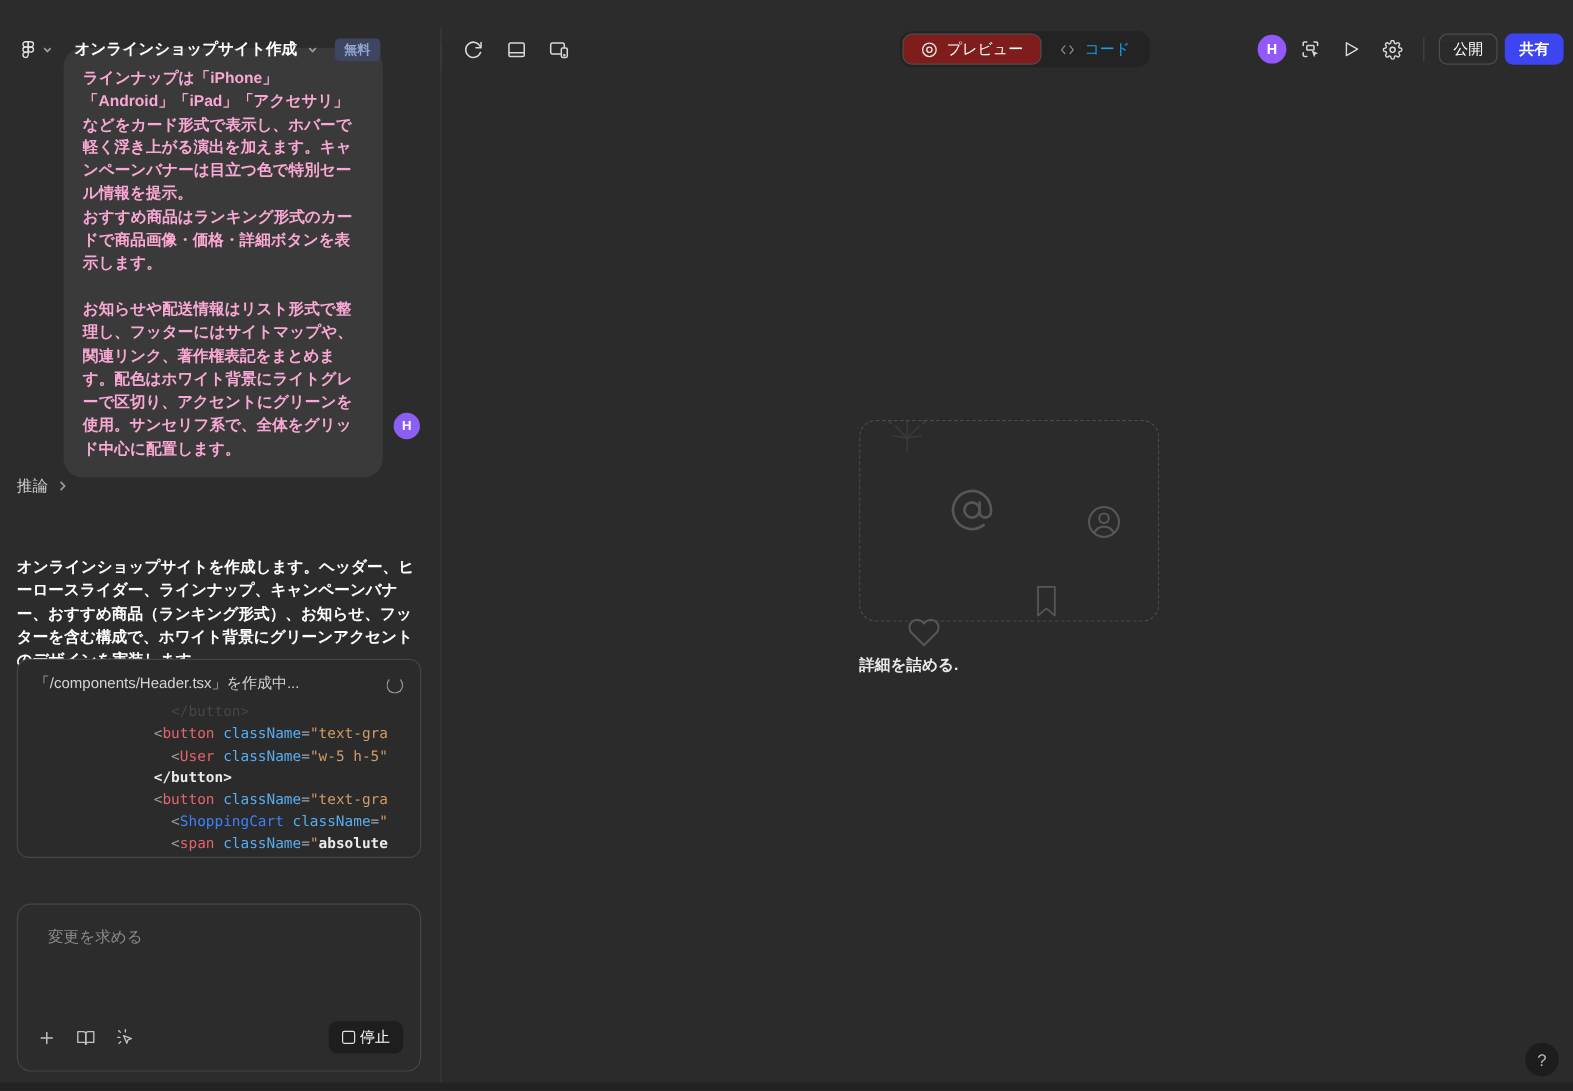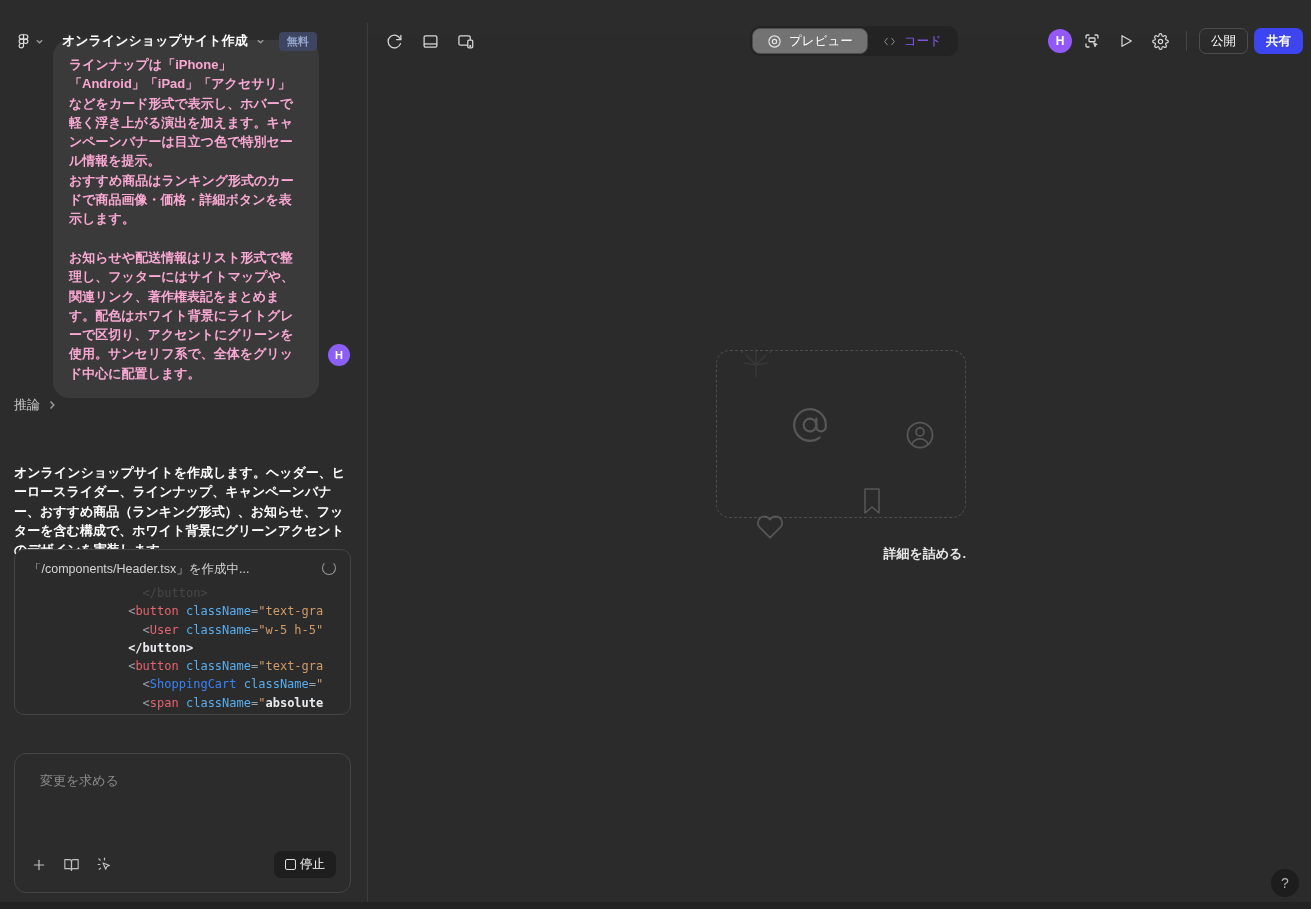--- a/index.html
+++ b/index.html
@@ -16,61 +16,61 @@
   .logo-wrap { display:flex; align-items:center; gap:4px; padding:2px 4px; border-radius:5px; }
   .proj-title { font-size:13px; font-weight:700; color:#ffffff; margin-left:6px; white-space:nowrap; }
   .chev { color:#9a9a9a; }
   .badge-free { margin-left:6px; font-size:11px; padding:2px 8px; border-radius:4px; background:#3d4560; color:#93a5cc; font-weight:600; }
   .topbar-main { flex:1; height:36px; display:flex; align-items:center; position:relative; }
   .tb-icon { width:28px; height:28px; display:flex; align-items:center; justify-content:center; border-radius:6px; color:#d8d8d8; cursor:pointer; }
   .tb-icons-left { display:flex; gap:8px; margin-left:12px; }
 
   .seg-toggle { position:absolute; left:382px; top:3px; display:flex; align-items:center; background:#232323; border-radius:10px; padding:2px; height:30px; }
   .seg { display:flex; align-items:center; gap:7px; padding:0 14px; height:26px; border-radius:8px; font-size:12.5px; cursor:pointer; }
-  .seg.active { background:#737373; border:1px solid #4d4d4d; color:#ffffff; }
-  .seg.inactive { color:#8b5cf6; }
+  .seg.active { background:#7f1d1d; border:1px solid #4d4d4d; color:#ffffff; }
+  .seg.inactive { color:#0ea5e9; }
 
   .tb-right { position:absolute; right:8px; top:0; height:36px; display:flex; align-items:center; gap:6px; }
   .avatar { width:24px; height:24px; border-radius:50%; background:#9358f8; color:#fff; font-size:12px; font-weight:700; display:flex; align-items:center; justify-content:center; cursor:pointer; }
   .tb-divider { width:1px; height:20px; background:#454545; margin:0 6px; }
   .btn-publish { height:26px; padding:0 11px; border-radius:7px; border:1px solid #4d4d4d; background:transparent; color:#fff; font-size:12.5px; display:flex; align-items:center; cursor:pointer; font-family:inherit; }
   .btn-share { height:26px; padding:0 12px; border-radius:7px; border:none; background:#3d45f0; color:#fff; font-size:12.5px; font-weight:600; display:flex; align-items:center; cursor:pointer; font-family:inherit; }
 
   
   .sidebar { position:absolute; left:0; top:36px; width:368px; height:873px; background:#2c2c2c; border-right:1px solid #3d3d3d; overflow:hidden; }
   .bubble { position:absolute; left:53px; top:4px; width:266px; background:#3a3a3a; border-radius:16px; padding:15px 16px; }
   .bubble-text { font-size:13px; line-height:19.3px; font-weight:600; color:#f9a8d4; white-space:pre-line; }
   .bubble-avatar { position:absolute; left:328px; top:308px; width:22px; height:22px; border-radius:50%; background:#8b5ff3; color:#fff; font-size:11px; font-weight:700; display:flex; align-items:center; justify-content:center; }
 
   .reasoning-row { position:absolute; left:14px; top:360px; display:flex; align-items:center; gap:7px; color:#cfcfcf; font-size:13px; cursor:pointer; }
   .assistant-text { position:absolute; left:14px; top:388px; width:338px; font-size:13px; line-height:19.3px; font-weight:600; color:#ffffff;margin-top:39px; }
 
   .code-card { position:absolute; left:14px; top:513px; width:337px; height:166px; border:1px solid #454545; border-radius:10px; background:#2b2b2b; overflow:hidden; }
-  .code-head { display:flex; align-items:flex-start; justify-content:space-between; padding:11px 14px 4px 14px; }
+  .code-head { display:flex; align-items:flex-end; justify-content:space-between; padding:11px 14px 4px 14px; }
   .code-status { font-size:12.5px; color:#d4d4d4; }
   .spinner { width:14px; height:14px; border-radius:50%; border:1.6px solid #9a9a9a; border-top-color:transparent; animation:spin 1s linear infinite; }
   @keyframes spin { to { transform:rotate(360deg);} }
   .code-lines { font-family:"DejaVu Sans Mono","Liberation Mono",monospace; font-size:12px; line-height:18.3px; white-space:pre; padding:2px 0 0 12px; overflow:hidden; }
   .tk-pn { color:#9aa0a8; } .tk-tag { color:#e5646e; } .tk-attr { color:#58aef0; }
   .tk-str { color:#d19a66; } .tk-pink { color:#3b82f6; } .tk-white { color:#e8eaed; font-weight:700; }
   .tk-comp { color:#e5646e; } .tk-faded { color:#5c5c5c; }
   .code-line.dim { opacity:.55; }
 
   .input-card { position:absolute; left:14px; top:717px; width:337px; height:140px; border:1px solid #454545; border-radius:12px; background:#2c2c2c; }
   .input-ph { position:absolute; left:25px; top:18px; font-size:13px; color:#8a8a8a; }
   .input-actions { position:absolute; left:16px; bottom:14px; right:14px; display:flex; align-items:center; gap:16px; }
   .in-icon { color:#c2c2c2; cursor:pointer; display:flex; }
   .btn-stop { margin-left:auto; display:flex; align-items:center; gap:4px; height:27px; padding:0 11px; background:#1e1e1e; border:none; border-radius:7px; color:#fff; font-size:12.5px; cursor:pointer; font-family:inherit; }
   .stop-square { width:11px; height:11px; border:1.4px solid #e0e0e0; border-radius:2px; }
 
   
   .canvas { position:absolute; left:368px; top:36px; width:943px; height:873px; background:#2b2b2b; }
   .ph-box { position:absolute; left:348px; top:314px; width:250px; height:168px; border:1.5px dashed #4d4d4d; border-radius:14px; }
   .ph-icon { position:absolute; color:#575757; }
-  .ph-caption { position:absolute; left:348px; top:509px; width:250px; text-align:right; font-size:13px; font-weight:600; color:#e8e8e8; }
+  .ph-caption { position:absolute; left:348px; top:509px; width:250px; text-align:left; font-size:13px; font-weight:600; color:#e8e8e8; }
 
   .help-btn { position:absolute; left:1271px; top:869px; width:28px; height:28px; border-radius:50%; background:#1d1d1d; color:#b5b5b5; font-size:14px; display:flex; align-items:center; justify-content:center; cursor:pointer; }
   .bottom-strip { position:absolute; left:0; bottom:0; width:1311px; height:7px; background:#232323; }
 </style>
 </head>
 <body>
 
 <div class="topbar">
   <div class="topbar-left">
     <div class="logo-wrap">

